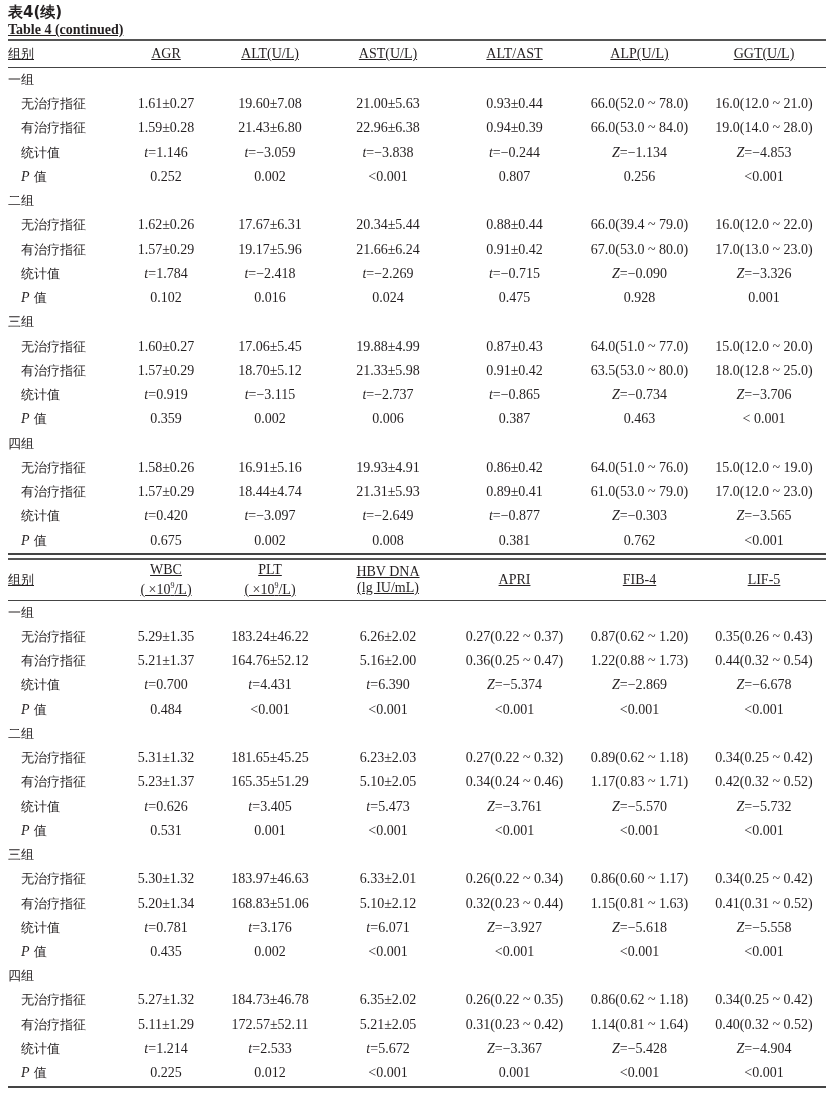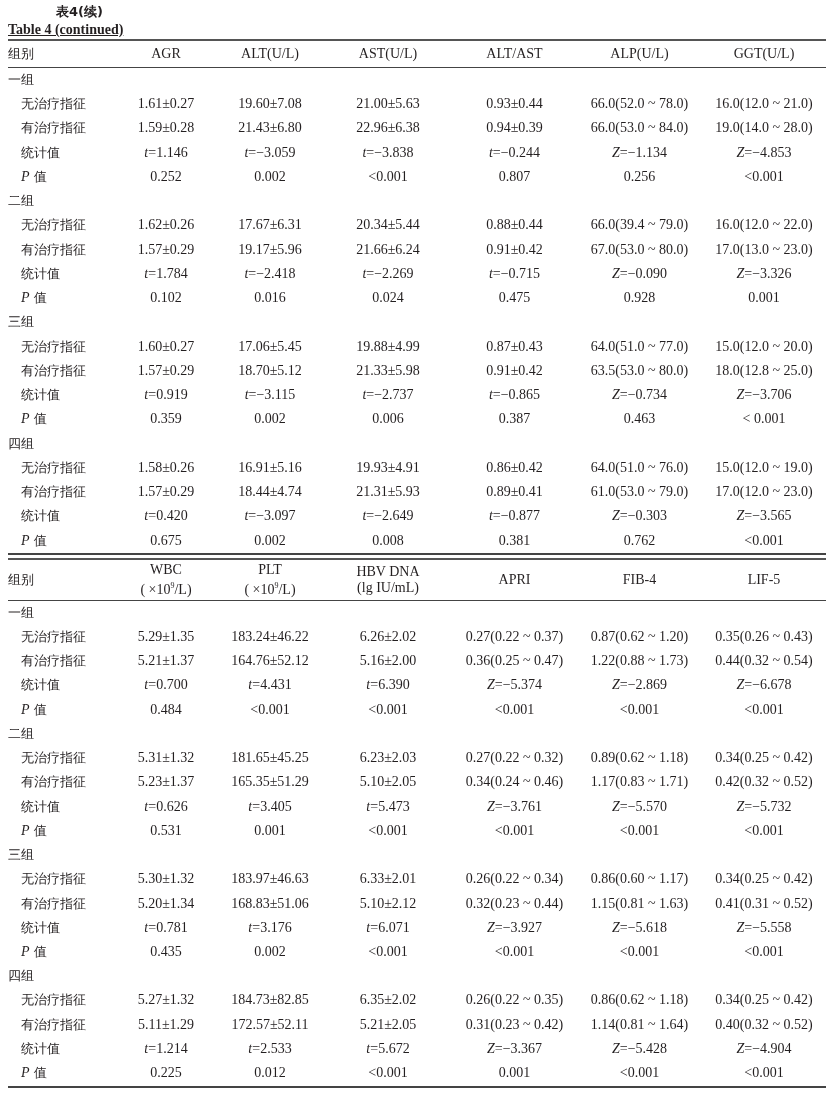--- a/index.html
+++ b/index.html
@@ -2,37 +2,37 @@
 <html><head>
 <meta charset="utf-8">
 <style>
   html, body { margin: 0; padding: 0; background: #ffffff; }
   body {
     width: 839px; height: 1103px; overflow: hidden;
     font-family: "Liberation Serif", "DejaVu Serif", serif;
     color: #231f20;
   }
   .caption { padding: 3px 8px 0 8px; }
-  .cap-cn { font-family: "DejaVu Sans", sans-serif; font-weight: bold; font-size: 13px; line-height: 18px; margin-left: 48px; }
+  .cap-cn { font-family: "DejaVu Sans", sans-serif; font-weight: bold; font-size: 15px; line-height: 18px; }
   .cap-en { font-weight: bold; font-size: 14px; line-height: 18px; text-decoration: underline; }
   table.t {
     border-collapse: collapse; margin-left: 8px; width: 818px;
     font-size: 14px; table-layout: fixed;
   }
   table.t td, table.t th { padding: 0; text-align: center; font-weight: normal; white-space: nowrap; }
   table.t col.c0 { width: 108px; }
   table.t col.c1 { width: 100px; }
   table.t col.c2 { width: 108px; }
   table.t col.c3 { width: 128px; }
   table.t col.c4 { width: 125px; }
   table.t col.c5 { width: 125px; }
   table.t col.c6 { width: 124px; }
   table.t thead tr.top th { border-top: 2px solid #555; }
   table.t thead tr.hd th { border-bottom: 1.2px solid #444; }
-  table.t thead th { height: 26px; }
+  table.t thead th { height: 26px; text-decoration: underline; }
   table.t.second thead th { height: 40px; line-height: 16px; }
   table.t th.lbl, table.t td.lbl { text-align: left; font-family: "DejaVu Sans", sans-serif; font-size: 13px; }
   table.t td { height: 24.3px; }
   table.t td.sub { padding-left: 13px; }
   table.t tr.grp td { height: 24px; }
   table.t tr.last td { border-bottom: 2px solid #444; }
   .it { font-style: italic; }
   .gap { height: 3px; }
   sup { font-size: 8px; }
 </style>
@@ -382,21 +382,21 @@
         <td>&lt;0.001</td>
         <td>&lt;0.001</td>
       </tr>
       <tr class="grp">
         <td class="lbl">四组</td>
         <td colspan="6"></td>
       </tr>
       <tr>
         <td class="lbl sub">无治疗指征</td>
         <td>5.27±1.32</td>
-        <td>184.73±82.85</td>
+        <td>184.73±46.78</td>
         <td>6.35±2.02</td>
         <td>0.26(0.22 ~ 0.35)</td>
         <td>0.86(0.62 ~ 1.18)</td>
         <td>0.34(0.25 ~ 0.42)</td>
       </tr>
       <tr>
         <td class="lbl sub">有治疗指征</td>
         <td>5.11±1.29</td>
         <td>172.57±52.11</td>
         <td>5.21±2.05</td>

